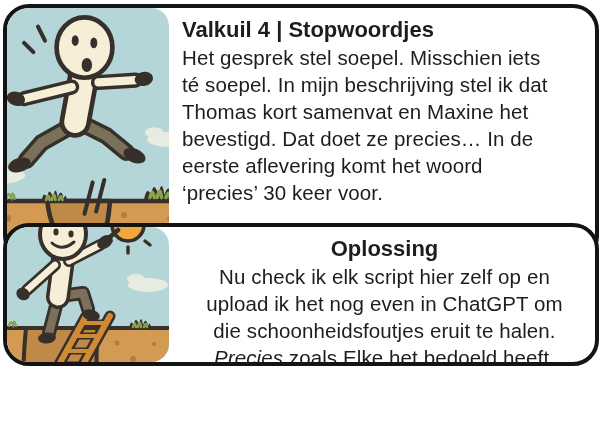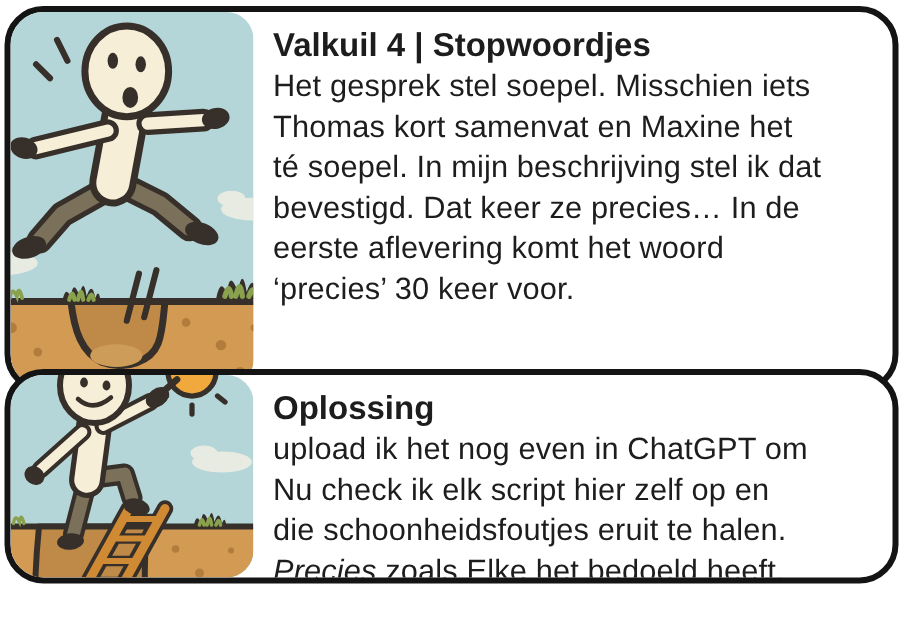--- a/index.html
+++ b/index.html
@@ -6,21 +6,21 @@
   body{
     width:602px;height:423px;background:#ffffff;position:relative;
     font-family:"Liberation Sans",sans-serif;color:#1d1d1d;overflow:hidden;
   }
   .card{
     position:absolute;left:3px;box-sizing:border-box;width:596px;
     border:4px solid #141414;border-radius:26px;background:#ffffff;
     overflow:hidden;display:flex;align-items:stretch;
   }
   #card-valkuil{top:4px;height:258px;}
-  #card-oplossing{top:246px;height:143px;}
+  #card-oplossing{top:223px;height:143px;text-align:center;}
   .illus{
     flex:0 0 162px;width:162px;height:100%;
     border-radius:0 18px 18px 0;overflow:hidden;
   }
   .illus svg{display:block;width:100%;height:100%;}
   .textcol{flex:1;padding:8px 8px 0 13px;min-width:0;}
   .card-title{
     font-size:22px;font-weight:bold;line-height:27px;margin:0 0 1px 0;
     letter-spacing:0px;white-space:nowrap;
   }
@@ -111,23 +111,23 @@
         <ellipse cx="78" cy="34" rx="24" ry="26" stroke="#37302a" stroke-width="4" fill="#f7eed8"></ellipse>
         <ellipse cx="70" cy="28" rx="3" ry="4.6" fill="#37302a"></ellipse>
         <ellipse cx="86" cy="30" rx="3" ry="4.6" fill="#37302a"></ellipse>
         <ellipse cx="80" cy="49" rx="4.5" ry="6" fill="#37302a"></ellipse>
       </g>
     </svg>
   </div>
   <div class="textcol">
     <div class="card-title">Valkuil 4 | Stopwoordjes</div>
     <div class="line">Het gesprek stel soepel. Misschien iets</div>
+    <div class="line">té soepel. In mijn beschrijving stel ik dat</div>
     <div class="line">Thomas kort samenvat en Maxine het</div>
-    <div class="line">té soepel. In mijn beschrijving stel ik dat</div>
-    <div class="line">bevestigd. Dat keer ze precies… In de</div>
+    <div class="line">bevestigd. Dat doet ze precies… In de</div>
     <div class="line">eerste aflevering komt het woord</div>
     <div class="line">‘precies’ 30 keer voor.</div>
   </div>
 </div>
 
 <div class="card" id="card-oplossing">
   <div class="illus">
     <svg viewBox="0 0 162 183" preserveAspectRatio="xMidYMid slice">
       <defs>
         <g id="tuft2">
@@ -228,18 +228,18 @@
 
         <ellipse cx="56" cy="31" rx="23" ry="25" stroke="#37302a" stroke-width="4" fill="#f7eed8"></ellipse>
         <ellipse cx="49" cy="29" rx="2.6" ry="3.4" fill="#37302a"></ellipse>
         <ellipse cx="64" cy="31" rx="2.6" ry="3.4" fill="#37302a"></ellipse>
         <path d="M45 40 Q55 49 67 39" fill="none" stroke="#37302a" stroke-width="3" stroke-linecap="round"></path>
       </g>
     </svg>
   </div>
   <div class="textcol">
     <div class="card-title">Oplossing</div>
+    <div class="line">Nu check ik elk script hier zelf op en</div>
     <div class="line">upload ik het nog even in ChatGPT om</div>
-    <div class="line">Nu check ik elk script hier zelf op en</div>
     <div class="line">die schoonheidsfoutjes eruit te halen.</div>
     <div class="line"><span class="italic">Precies</span><span> zoals Elke het bedoeld heeft.</span></div>
   </div>
 </div>
 
 </body></html>

